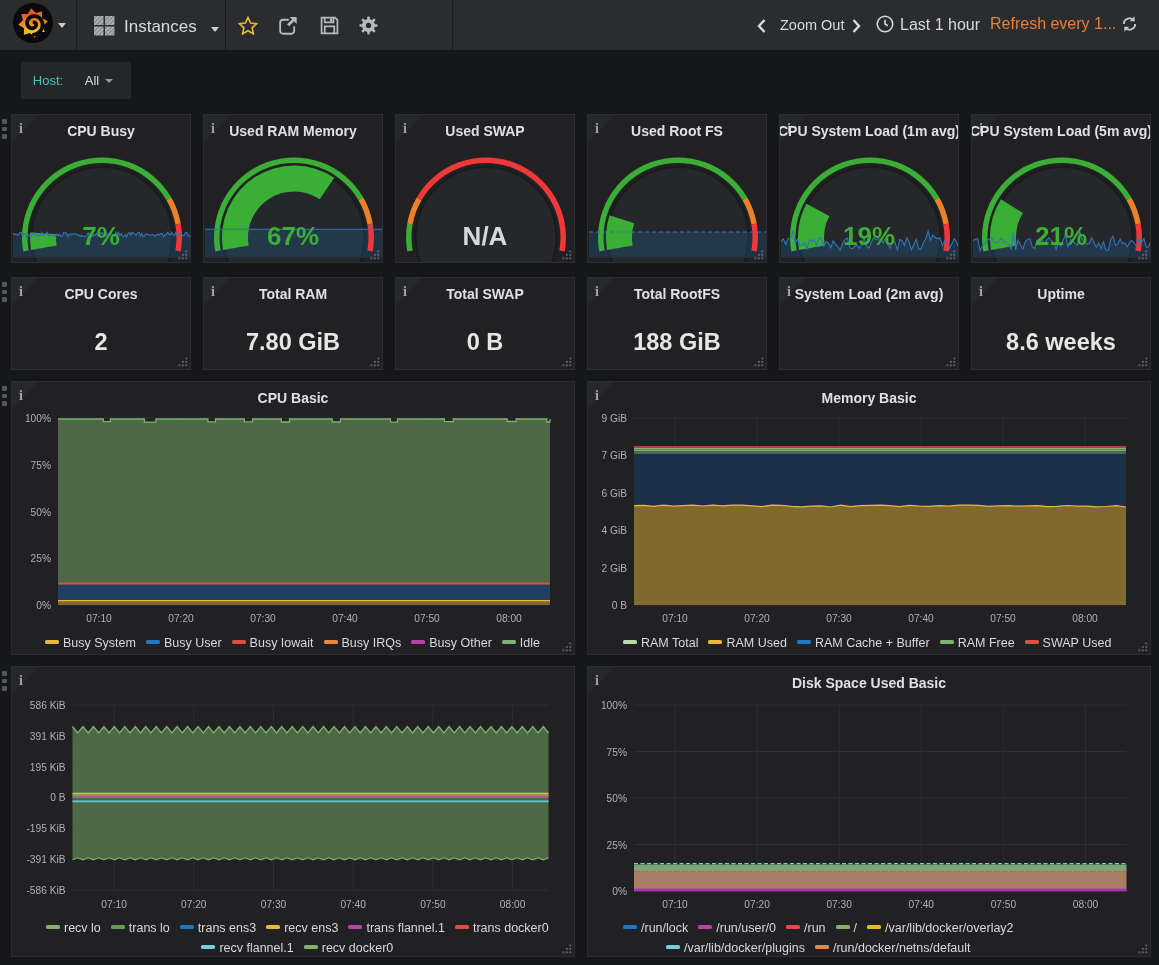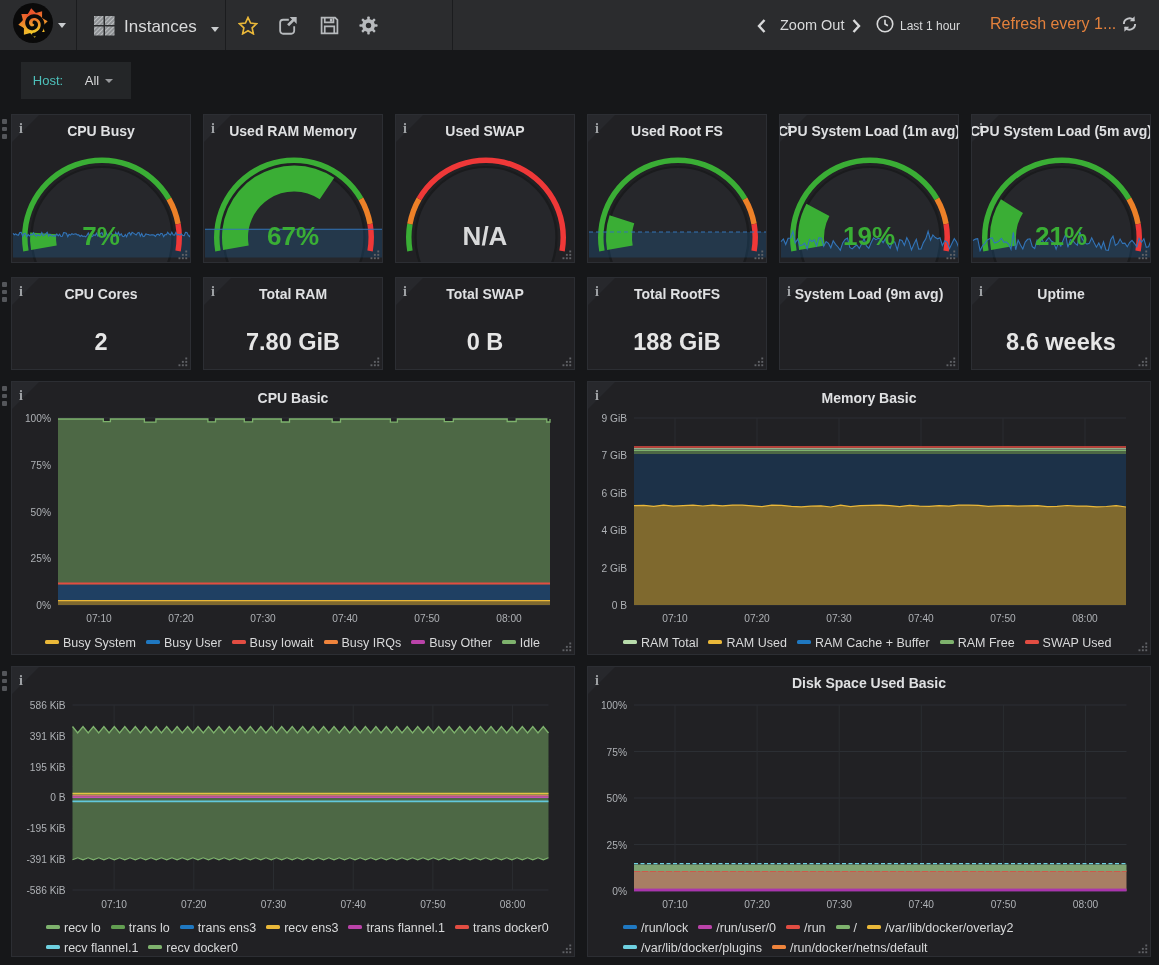--- a/index.html
+++ b/index.html
@@ -16,21 +16,21 @@
 .panel { position:absolute; background:#212124; border:1px solid #2c2e33; overflow:hidden; }
 .ptitle { position:absolute; left:-10px; right:-10px; top:8px; text-align:center; font-size:14px;
   font-weight:bold; color:#dfe0e2; white-space:nowrap; }
 .iico { position:absolute; left:7px; top:6px; color:#9fa2a5; font-size:14px; font-weight:bold;
   font-family:"Liberation Serif", serif; }
 .rsz { position:absolute; right:1px; bottom:1px; }
 .gval { position:absolute; left:0; right:0; top:106px; text-align:center; font-size:26px; font-weight:bold; }
 .sval { position:absolute; left:0; right:0; top:51px; text-align:center; font-size:23.5px; font-weight:bold;
   color:#e6e6e6; }
 .tick { fill:#aeb1b5; font-size:10.2px; font-family:"Liberation Sans", sans-serif; }
-.legend { position:absolute; white-space:nowrap; }
+.legend { position:absolute; white-space:nowrap;text-align:center; }
 .lrow { line-height:18.5px; white-space:nowrap; }
 .li { margin-right:10px; font-size:12.5px; color:#d8d9da; white-space:nowrap; }
 .ld { display:inline-block; width:14px; height:4px; border-radius:1.5px; margin-right:4px; vertical-align:3px; }
 .rh { position:absolute; width:4.5px; height:4.5px; border-radius:1px; background:#54565a; }
 </style></head>
 <body>
 
 <div class="navbar">
   <svg width="42" height="42" viewBox="0 0 42 42" style="position:absolute;left:12px;top:2px">
 <circle cx="21" cy="21" r="20" fill="#0a0a0a"></circle>
@@ -84,21 +84,21 @@
 <circle cx="12" cy="12" r="8.2" fill="#b7babd"></circle>
 <circle cx="12" cy="12" r="3.4" fill="#2b2c2e"></circle>
 </svg></div>
   <svg width="9" height="14" viewBox="0 0 9 14" style="position:absolute;left:757px;top:19px">
       <path d="M7.5 1 L2 7 L7.5 13" fill="none" stroke="#d8d9da" stroke-width="2.4"></path>
     </svg>
   <div style="position:absolute;left:780px;top:17px;font-size:14.5px;color:#d8d9da">Zoom Out</div>
   <svg width="9" height="14" viewBox="0 0 9 14" style="position:absolute;left:852px;top:19px">
       <path d="M1.5 1 L7 7 L1.5 13" fill="none" stroke="#d8d9da" stroke-width="2.4"></path>
     </svg>
-  <div style="position:absolute;left:876px;top:15px;font-size:12px;color:#d8d9da"><svg width="18" height="18" viewBox="0 0 20 20" style="vertical-align:-3px;margin-right:6px">
+  <div style="position:absolute;left:876px;top:15px;font-size:16px;color:#d8d9da"><svg width="18" height="18" viewBox="0 0 20 20" style="vertical-align:-3px;margin-right:6px">
 <circle cx="10" cy="10" r="8.6" fill="none" stroke="#d8d9da" stroke-width="1.8"></circle>
 <path d="M10 5.2 V10 L13.2 12" fill="none" stroke="#d8d9da" stroke-width="1.8"></path>
 </svg>Last 1 hour</div>
   <div style="position:absolute;left:990px;top:15px;font-size:16px;color:#e3813c">Refresh every 1...</div>
   <div class="nico" style="left:1120px;top:15px"><svg width="19" height="18" viewBox="0 0 24 24">
 <path d="M4.5 12 a7.5 7.5 0 0 1 13.6 -4.3 M19.5 12 a7.5 7.5 0 0 1 -13.6 4.3" fill="none" stroke="#c3c5c8" stroke-width="2.6"></path>
 <path d="M18.8 1.8 v6.4 h-6.4 z" fill="#c3c5c8"></path>
 <path d="M5.2 22.2 v-6.4 h6.4 z" fill="#c3c5c8"></path>
 </svg></div>
 </div>
@@ -325,21 +325,21 @@
       <rect x="4.9" y="8.3" width="1.9" height="1.9" fill="#606266"></rect>
       <rect x="1.5" y="8.3" width="1.9" height="1.9" fill="#606266"></rect>
     </svg>
     <div class="iico2"></div>
   </div>
 <div class="panel" style="left:779px;top:277px;width:180px;height:93px">
     <svg width="27" height="27" style="position:absolute;top:0;left:0">
       <polygon points="0,0 27,0 0,27" fill="#27282c"></polygon>
     </svg>
     <div class="iico">i</div>
-    <div class="ptitle">System Load (9m avg)</div>
+    <div class="ptitle">System Load (2m avg)</div>
     <svg class="rsz" width="12" height="12">
       <rect x="8.3" y="1.5" width="1.9" height="1.9" fill="#606266"></rect>
       <rect x="8.3" y="4.9" width="1.9" height="1.9" fill="#606266"></rect>
       <rect x="8.3" y="8.3" width="1.9" height="1.9" fill="#606266"></rect>
       <rect x="4.9" y="4.9" width="1.9" height="1.9" fill="#606266"></rect>
       <rect x="4.9" y="8.3" width="1.9" height="1.9" fill="#606266"></rect>
       <rect x="1.5" y="8.3" width="1.9" height="1.9" fill="#606266"></rect>
     </svg>
     <div class="iico2"></div>
   </div>

